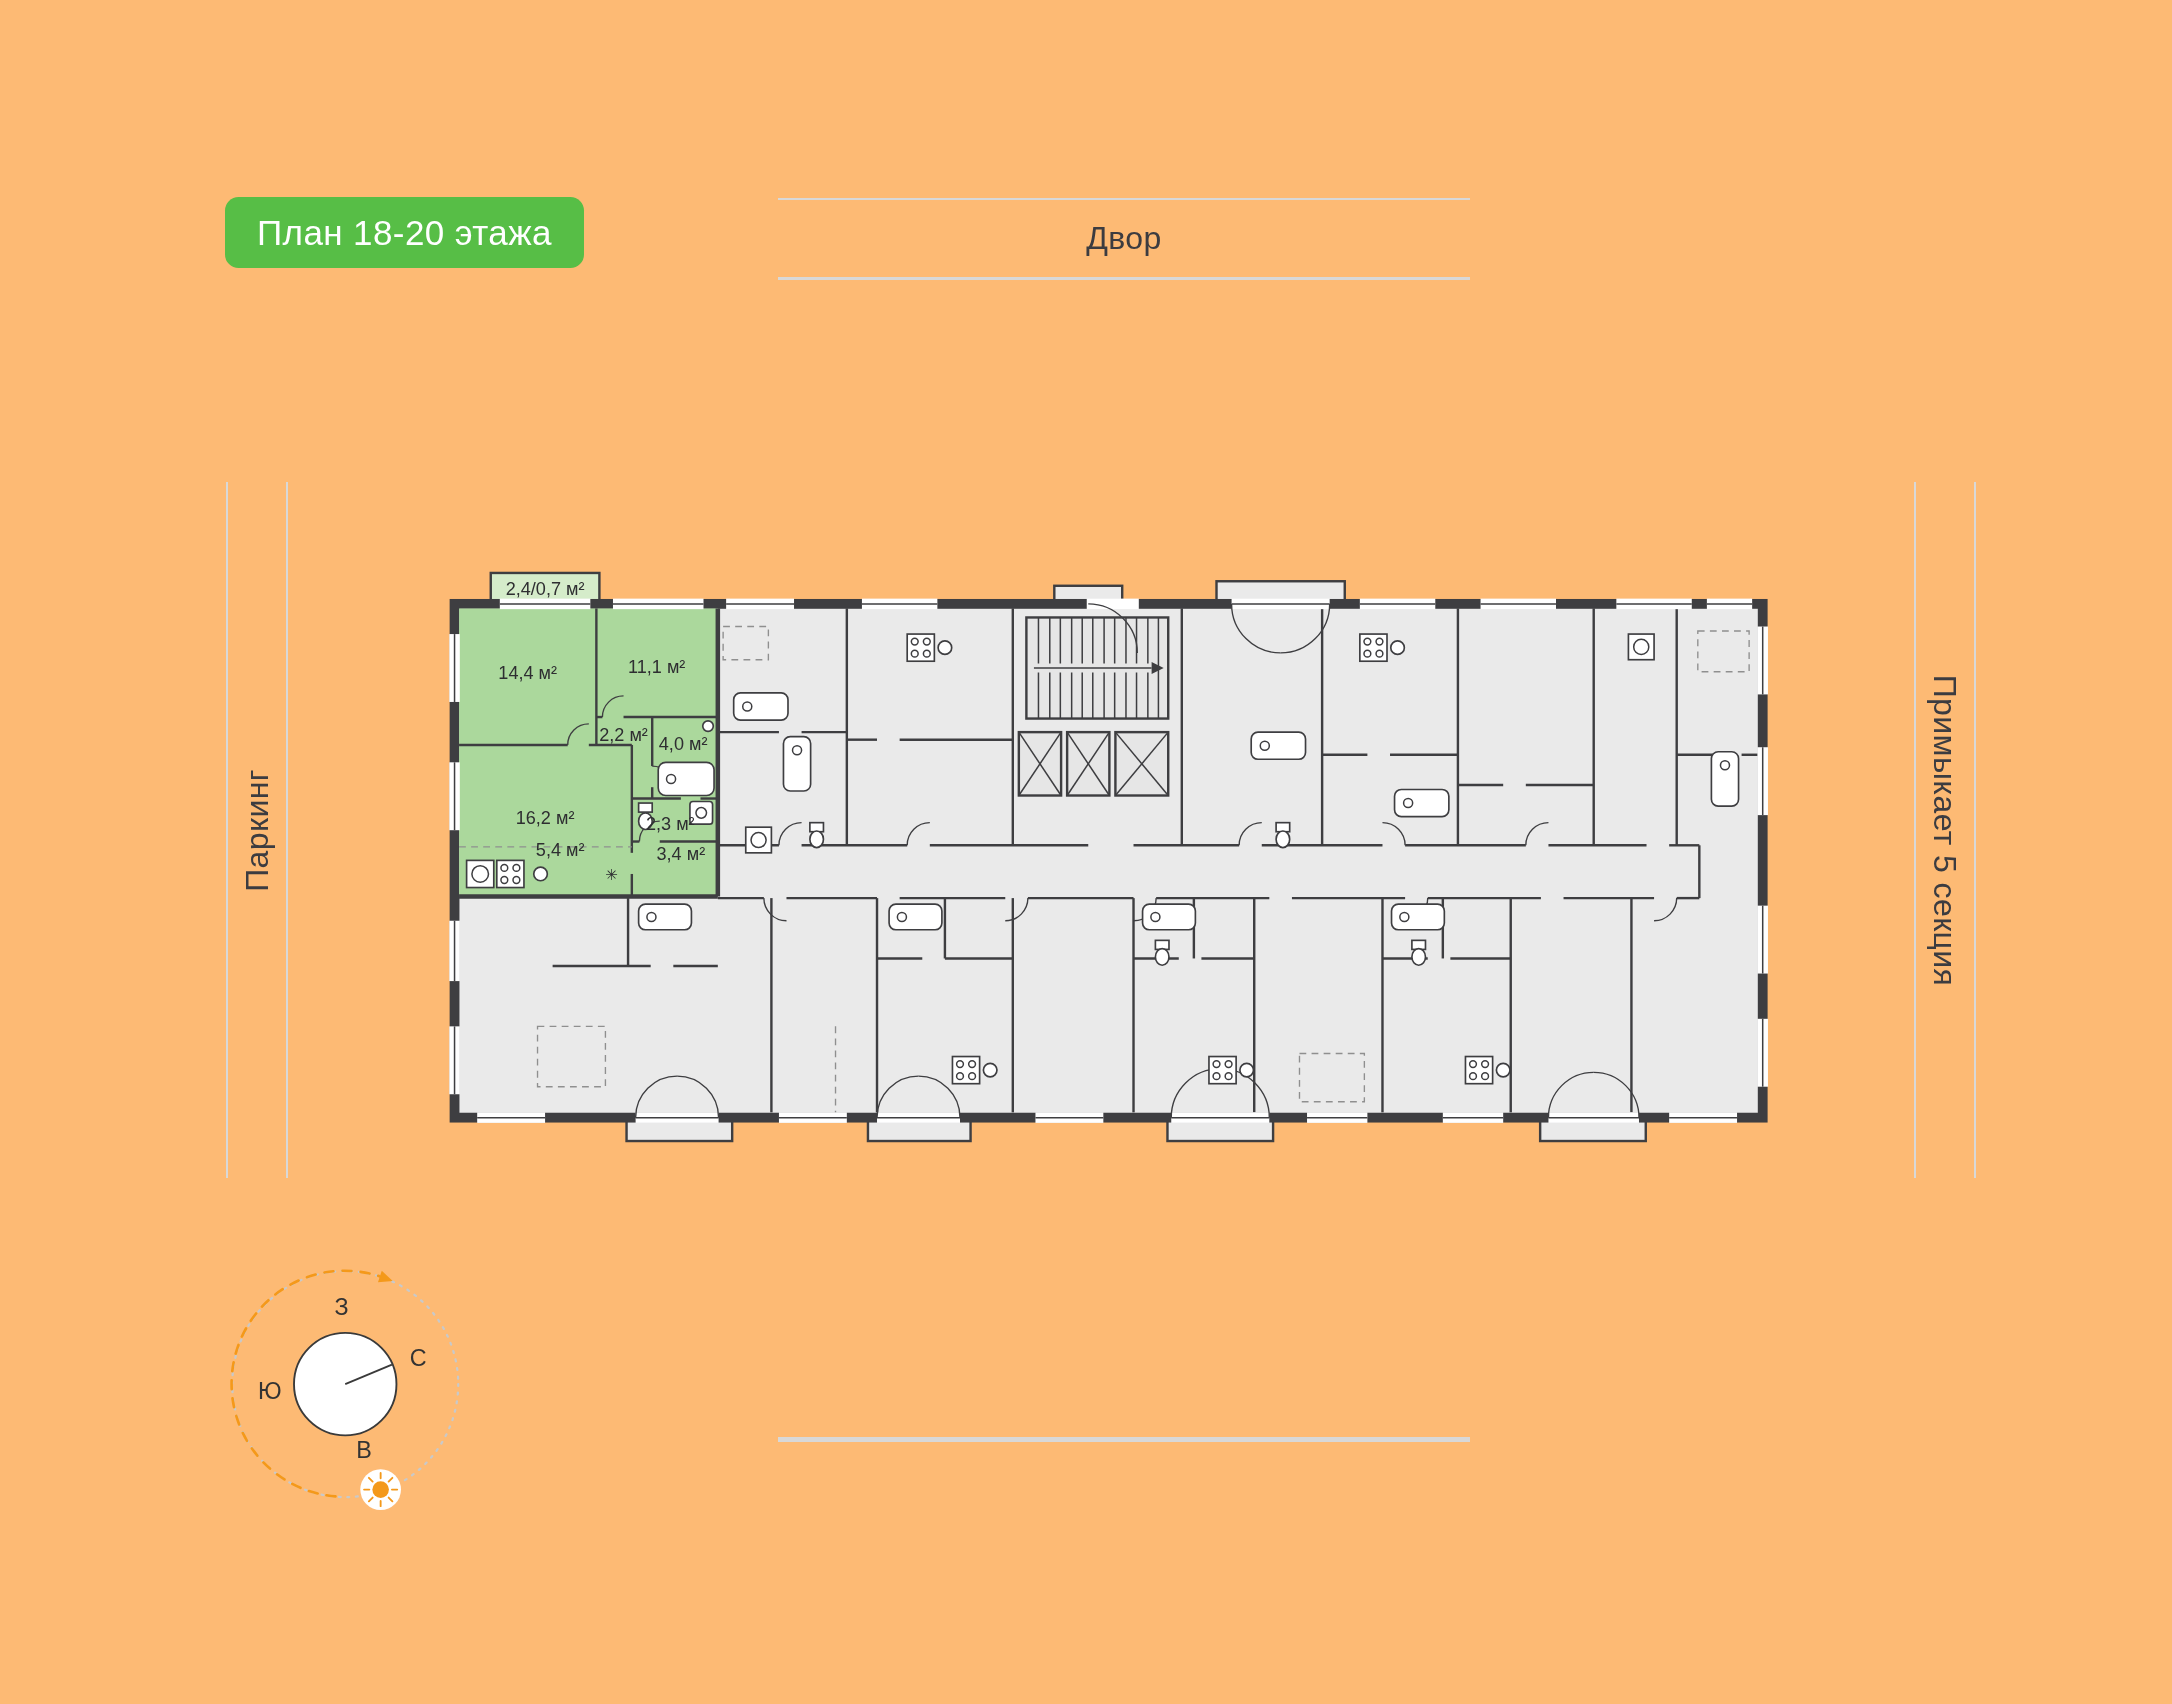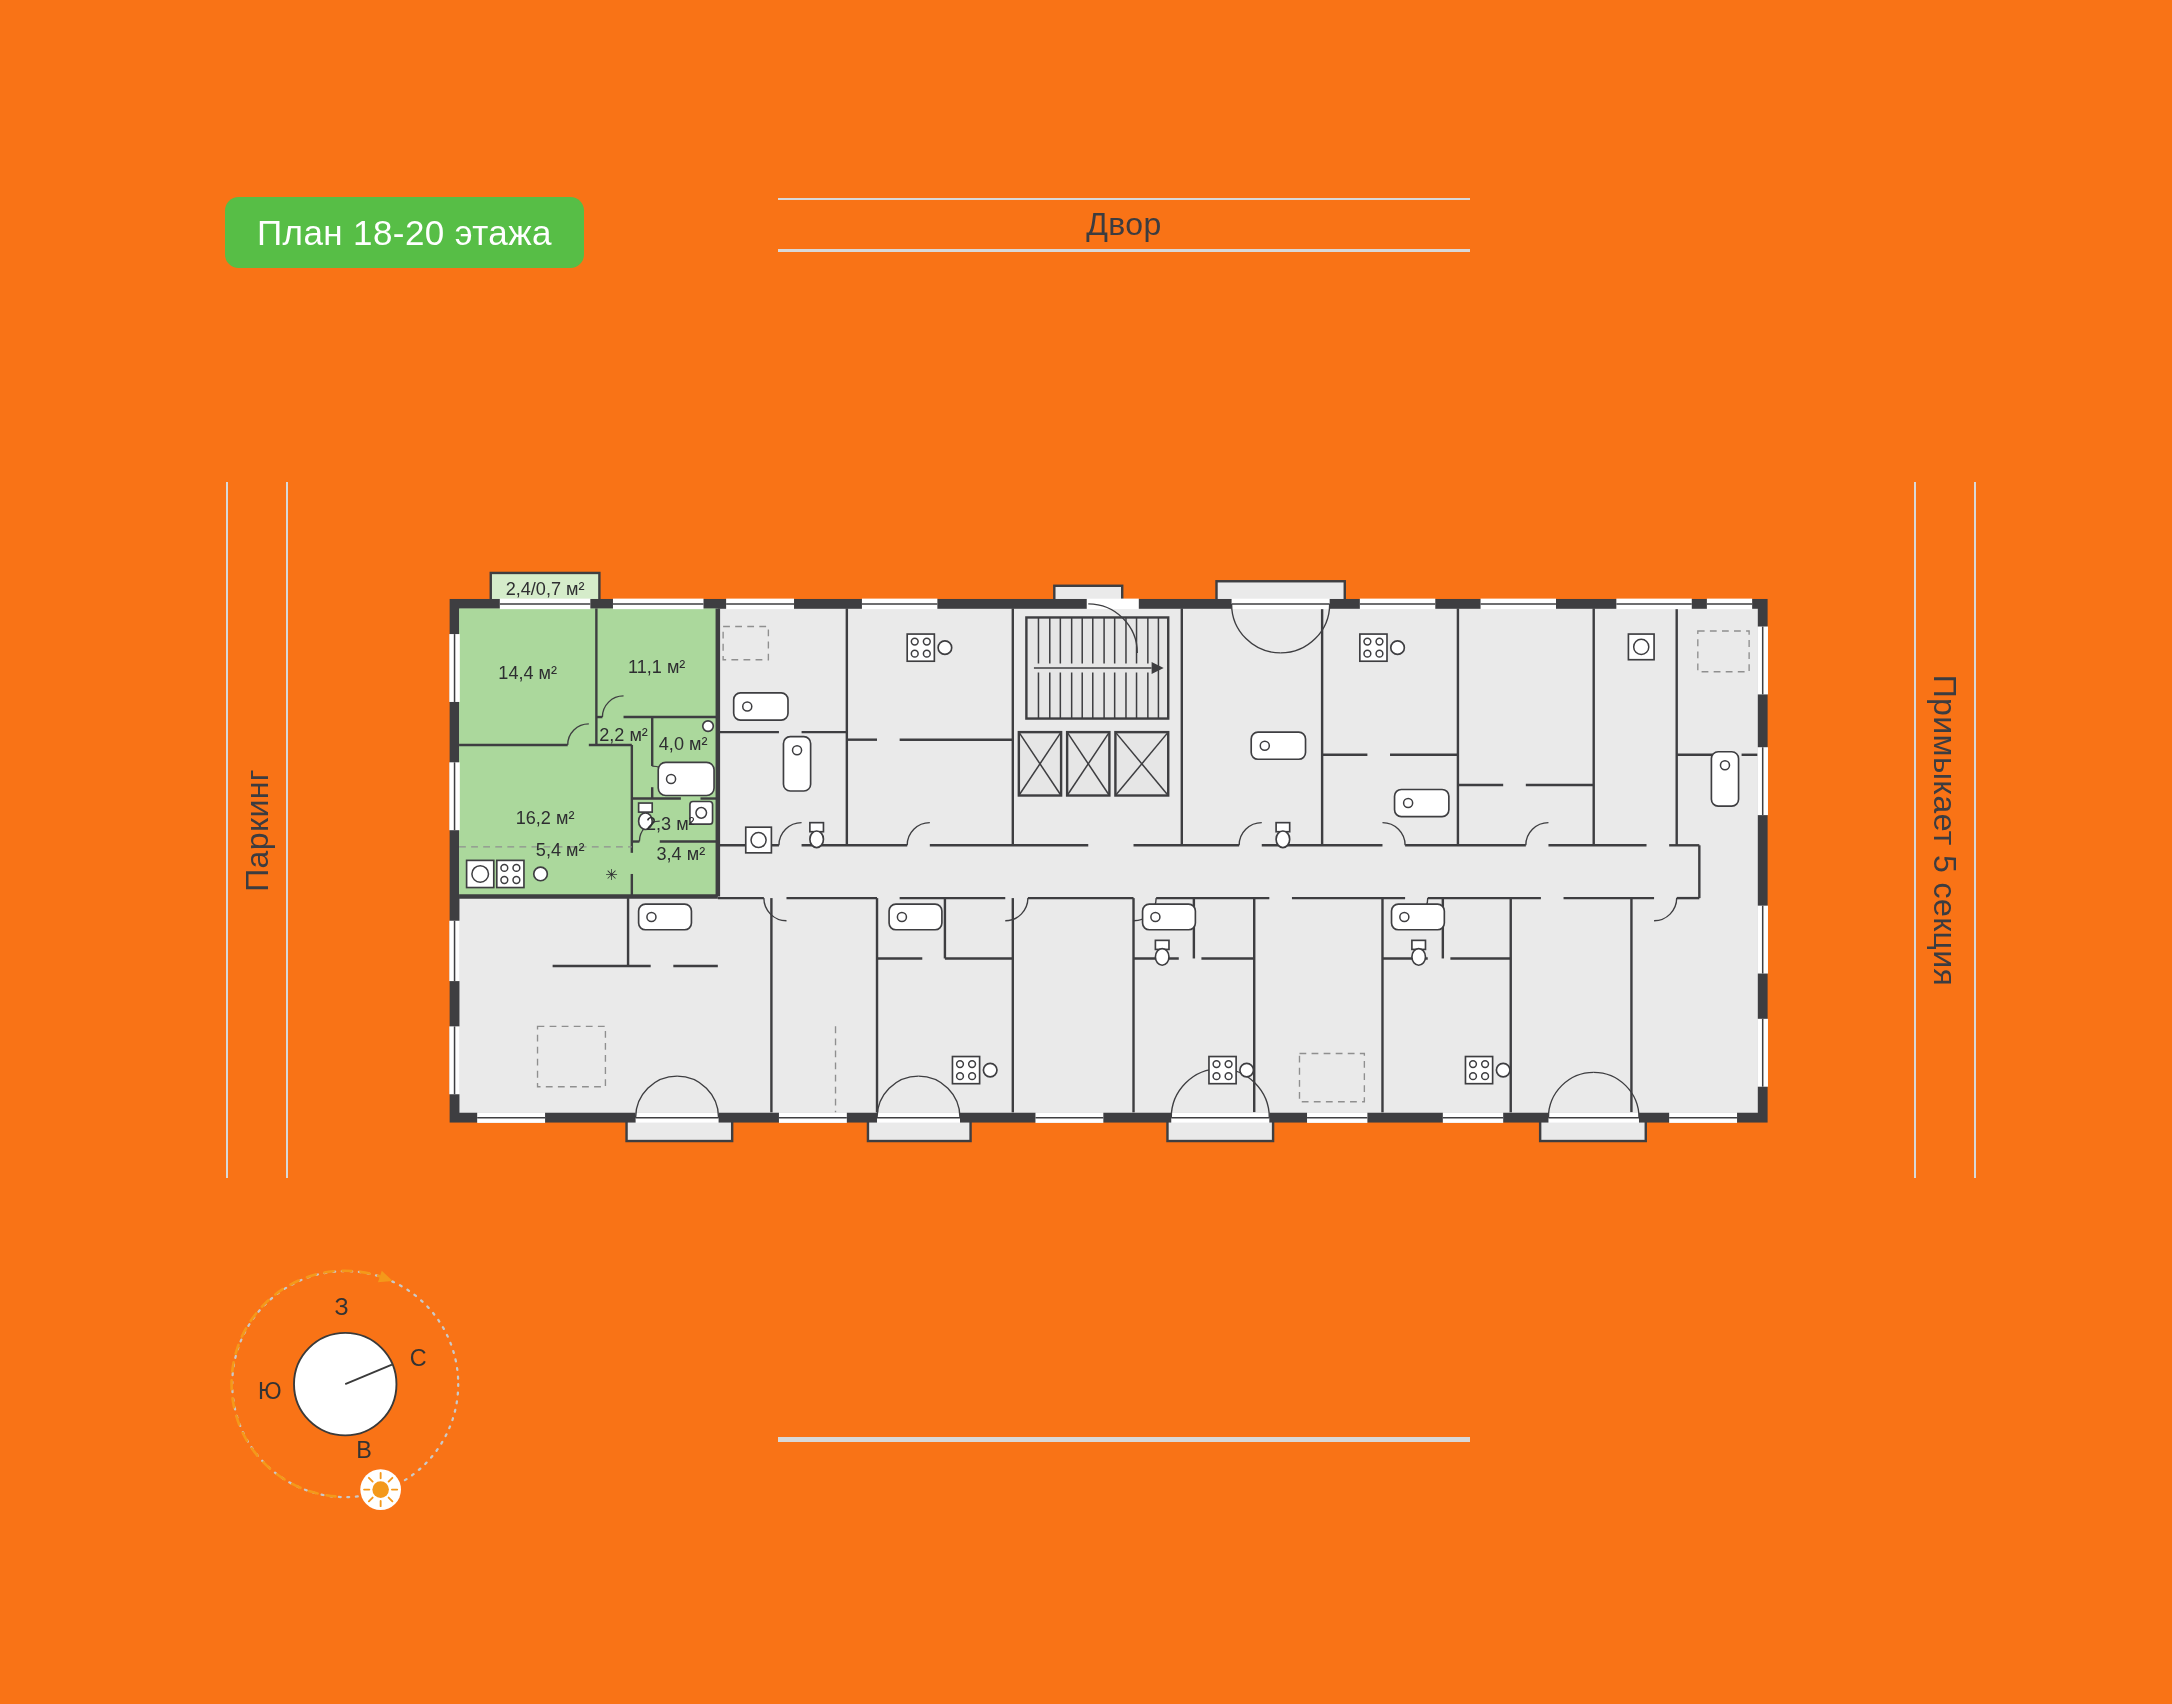--- a/index.html
+++ b/index.html
@@ -1,26 +1,26 @@
 <!DOCTYPE html>
 <html style="--badge-green: #57be46; --apt-green: #abd89c; --balcony-green: #d5ecca; --orange: #f4991a; --wall: #3e3e41; --room-gray: #eaeaea; --divider: #d8d8d8;font-size:12px"><head>
 <meta charset="utf-8">
 <style>
   *{margin:0;padding:0;box-sizing:border-box}
   html,body{background:#fff}
-  .page{position:relative;width:2172px;height:1705px;background:#f97316;
+  .page{position:relative;width:2172px;height:1705px;background:#fdba74;
         font-family:"Liberation Sans",sans-serif;color:#3c3c40;overflow:hidden}
 
   .badge{position:absolute;left:225px;top:197px;background:var(--badge-green,#57be46);
          color:#fff;font-size:35px;font-weight:500;line-height:1;padding:18px 32px;
          border-radius:13.6px;letter-spacing:0.4px}
 
   .h-label{position:absolute;left:778px;width:692px;display:flex;flex-direction:column}
   .h-label .txt{text-align:center;font-size:32px;font-weight:500;line-height:33px;
-                margin:8px 0;letter-spacing:0.4px}
+                margin:22px 0;letter-spacing:0.4px}
   .rule{height:2.3px;background:var(--divider,#d8d8d8)}
 
   .v-label{position:absolute;top:482px;width:62px;height:696px;
            border-left:2.3px solid var(--divider,#d8d8d8);
            border-right:2.3px solid var(--divider,#d8d8d8);
            display:flex;align-items:center;justify-content:center}
   .v-label .txt{font-size:32px;font-weight:500;white-space:nowrap;letter-spacing:0.4px}
   .v-label.left .txt{transform:rotate(-90deg)}
   .v-label.right .txt{transform:rotate(90deg)}
 

